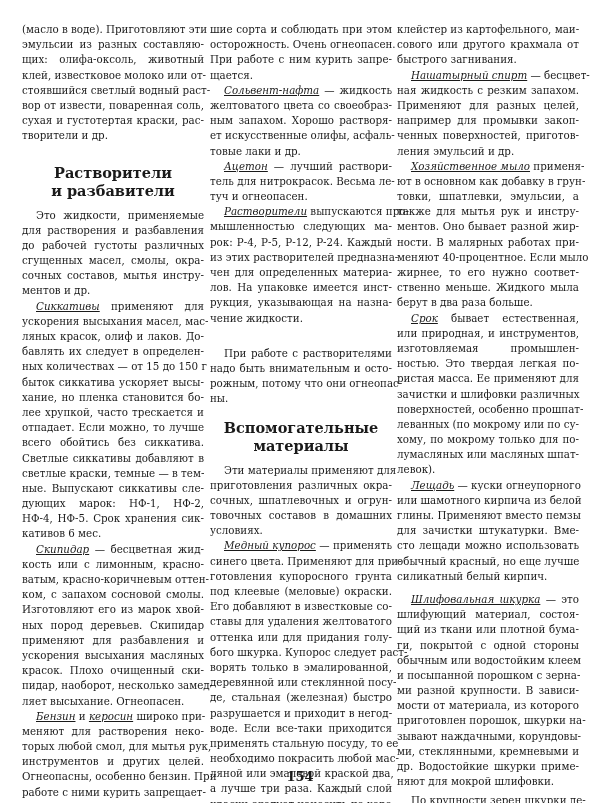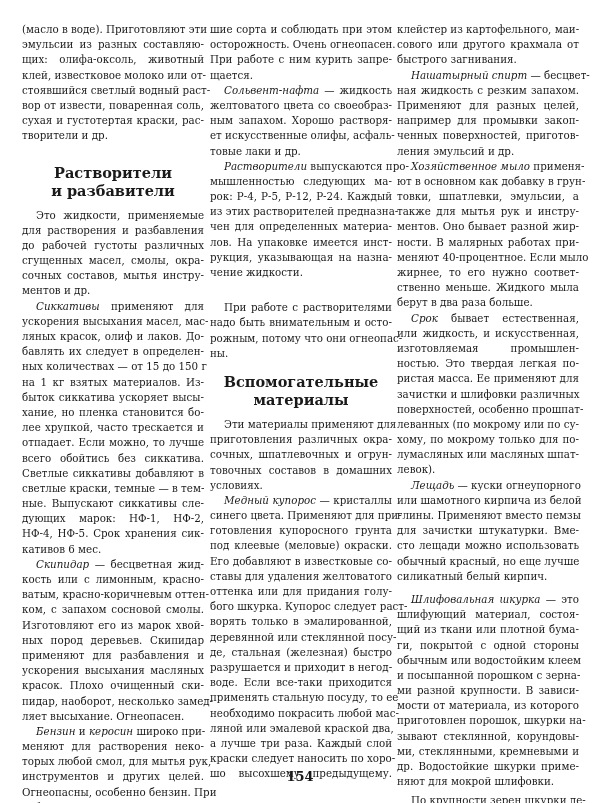--- a/index.html
+++ b/index.html
@@ -5,21 +5,21 @@
   html, body { margin:0; padding:0; background:#fff; }
   body { width:600px; height:803px; position:relative; overflow:hidden; color:#1a1a1a;
          font-family:"DejaVu Serif", "Liberation Serif", serif; }
   .col { position:absolute; top:22px; width:182px; font-size:10.3px; line-height:15.2px; }
   .col.c1 { left:22px; }
   .col.c2 { left:210px; }
   .col.c3 { left:397px; }
   .line { display:block; white-space:nowrap; text-align:justify; text-align-last:justify; height:15.2px; overflow:visible; }
   .line.last { text-align-last:left; }
   .line.indent { padding-left:14px; }
-  .term { font-style:italic; }
+  .term { font-style:italic;text-decoration:underline; }
   h2 { margin:0; font-family:"DejaVu Serif", "Liberation Serif", serif; font-weight:bold; font-size:14.5px; line-height:18px; text-align:center; }
   .heading { margin:12px 0 8px 0; }
   .page-num { position:absolute; top:769px; left:0; width:600px; text-align:center; font-weight:bold; font-size:13px; }
 </style>
 </head>
 <body>
 
 <div class="col c1">
   <div>
     <span class="line">(масло в воде). Приготовляют эти</span>
@@ -42,21 +42,20 @@
     <span class="line">сгущенных масел, смолы, окра-</span>
     <span class="line">сочных составов, мытья инстру-</span>
     <span class="line last">ментов и др.</span>
   </div>
   <div>
     <span class="line indent"><span class="term">Сиккативы</span> <span>применяют для</span></span>
     <span class="line">ускорения высыхания масел, мас-</span>
     <span class="line">ляных красок, олиф и лаков. До-</span>
     <span class="line">бавлять их следует в определен-</span>
     <span class="line">ных количествах — от 15 до 150 г</span>
-    <span class="line">на 1 кг взятых материалов. Из-</span>
     <span class="line">быток сиккатива ускоряет высы-</span>
     <span class="line">хание, но пленка становится бо-</span>
     <span class="line">лее хрупкой, часто трескается и</span>
     <span class="line">отпадает. Если можно, то лучше</span>
     <span class="line">всего обойтись без сиккатива.</span>
     <span class="line">Светлые сиккативы добавляют в</span>
     <span class="line">светлые краски, темные — в тем-</span>
     <span class="line">ные. Выпускают сиккативы сле-</span>
     <span class="line">дующих марок: НФ-1, НФ-2,</span>
     <span class="line">НФ-4, НФ-5. Срок хранения сик-</span>
@@ -95,20 +94,25 @@
     <span class="line last">щается.</span>
   </div>
   <div>
     <span class="line indent"><span class="term">Сольвент-нафта</span> <span>— жидкость</span></span>
     <span class="line">желтоватого цвета со своеобраз-</span>
     <span class="line">ным запахом. Хорошо растворя-</span>
     <span class="line">ет искусственные олифы, асфаль-</span>
     <span class="line last">товые лаки и др.</span>
   </div>
   <div>
+    <span class="line indent"><span class="term">Ацетон</span> <span>— лучший раствори-</span></span>
+    <span class="line">тель для нитрокрасок. Весьма ле-</span>
+    <span class="line last">туч и огнеопасен.</span>
+  </div>
+  <div>
     <span class="line indent"><span class="term">Растворители</span> <span>выпускаются про-</span></span>
     <span class="line">мышленностью следующих ма-</span>
     <span class="line">рок: Р-4, Р-5, Р-12, Р-24. Каждый</span>
     <span class="line">из этих растворителей предназна-</span>
     <span class="line">чен для определенных материа-</span>
     <span class="line">лов. На упаковке имеется инст-</span>
     <span class="line">рукция, указывающая на назна-</span>
     <span class="line last">чение жидкости.</span>
   </div>
   <div style="margin-top:20px;">
@@ -122,21 +126,21 @@
     <h2>материалы</h2>
   </div>
   <div>
     <span class="line indent">Эти материалы применяют для</span>
     <span class="line">приготовления различных окра-</span>
     <span class="line">сочных, шпатлевочных и огрун-</span>
     <span class="line">товочных составов в домашних</span>
     <span class="line last">условиях.</span>
   </div>
   <div>
-    <span class="line indent"><span class="term">Медный купорос</span> <span>— кристаллы</span></span>
+    <span class="line indent"><span class="term">Медный купорос</span> <span>— применять</span></span>
     <span class="line">синего цвета. Применяют для при-</span>
     <span class="line">готовления купоросного грунта</span>
     <span class="line">под клеевые (меловые) окраски.</span>
     <span class="line">Его добавляют в известковые со-</span>
     <span class="line">ставы для удаления желтоватого</span>
     <span class="line">оттенка или для придания голу-</span>
     <span class="line">бого шкурка. Купорос следует раст-</span>
     <span class="line">ворять только в эмалированной,</span>
     <span class="line">деревянной или стеклянной посу-</span>
     <span class="line">де, стальная (железная) быстро</span>
@@ -173,21 +177,21 @@
     <span class="line">также для мытья рук и инстру-</span>
     <span class="line">ментов. Оно бывает разной жир-</span>
     <span class="line">ности. В малярных работах при-</span>
     <span class="line">меняют 40-процентное. Если мыло</span>
     <span class="line">жирнее, то его нужно соответ-</span>
     <span class="line">ственно меньше. Жидкого мыла</span>
     <span class="line last">берут в два раза больше.</span>
   </div>
   <div>
     <span class="line indent"><span class="term">Срок</span> <span>бывает естественная,</span></span>
-    <span class="line">или жидкость, и искусственная,</span>
+    <span class="line">или природная, и инструментов,</span>
     <span class="line">изготовляемая промышлен-</span>
     <span class="line">ностью. Это твердая легкая по-</span>
     <span class="line">ристая масса. Ее применяют для</span>
     <span class="line">зачистки и шлифовки различных</span>
     <span class="line">поверхностей, особенно прошпат-</span>
     <span class="line">леванных (по мокрому или по су-</span>
     <span class="line">хому, по мокрому только для по-</span>
     <span class="line">лумасляных или масляных шпат-</span>
     <span class="line last">левок).</span>
   </div>
@@ -203,21 +207,21 @@
   <div style="margin-top:8px;">
     <span class="line indent"><span class="term">Шлифовальная шкурка</span> <span>— это</span></span>
     <span class="line">шлифующий материал, состоя-</span>
     <span class="line">щий из ткани или плотной бума-</span>
     <span class="line">ги, покрытой с одной стороны</span>
     <span class="line">обычным или водостойким клеем</span>
     <span class="line">и посыпанной порошком с зерна-</span>
     <span class="line">ми разной крупности. В зависи-</span>
     <span class="line">мости от материала, из которого</span>
     <span class="line">приготовлен порошок, шкурки на-</span>
-    <span class="line">зывают стеклянной, корундовы-</span>
+    <span class="line">зывают наждачными, корундовы-</span>
     <span class="line">ми, стеклянными, кремневыми и</span>
     <span class="line">др. Водостойкие шкурки приме-</span>
     <span class="line last">няют для мокрой шлифовки.</span>
   </div>
   <div style="margin-top:4px;">
     <span class="line indent">По крупности зерен шкурки де-</span>
 
   </div>
 </div>
 

